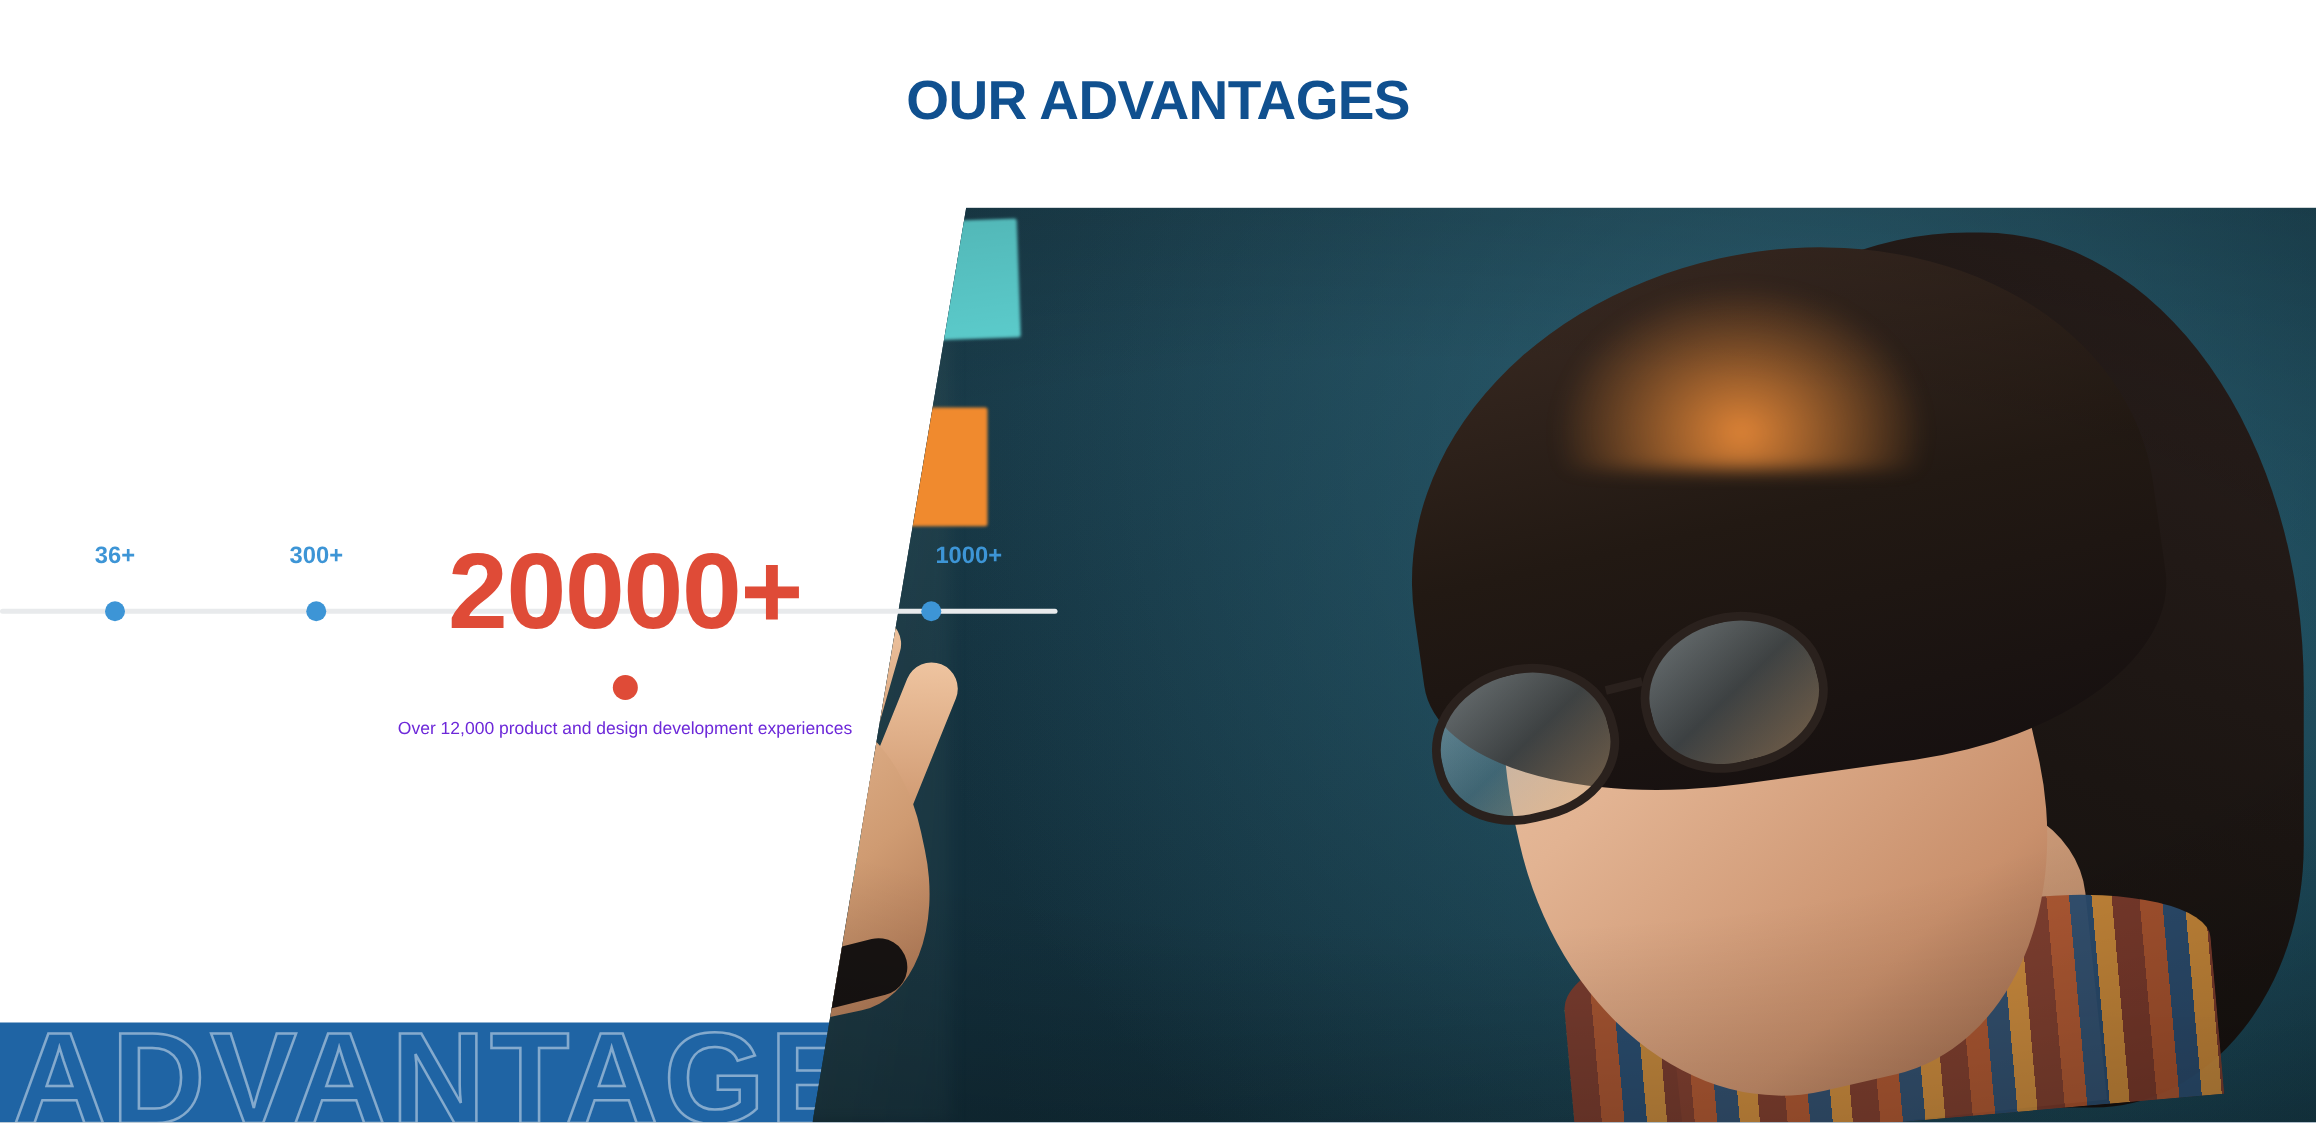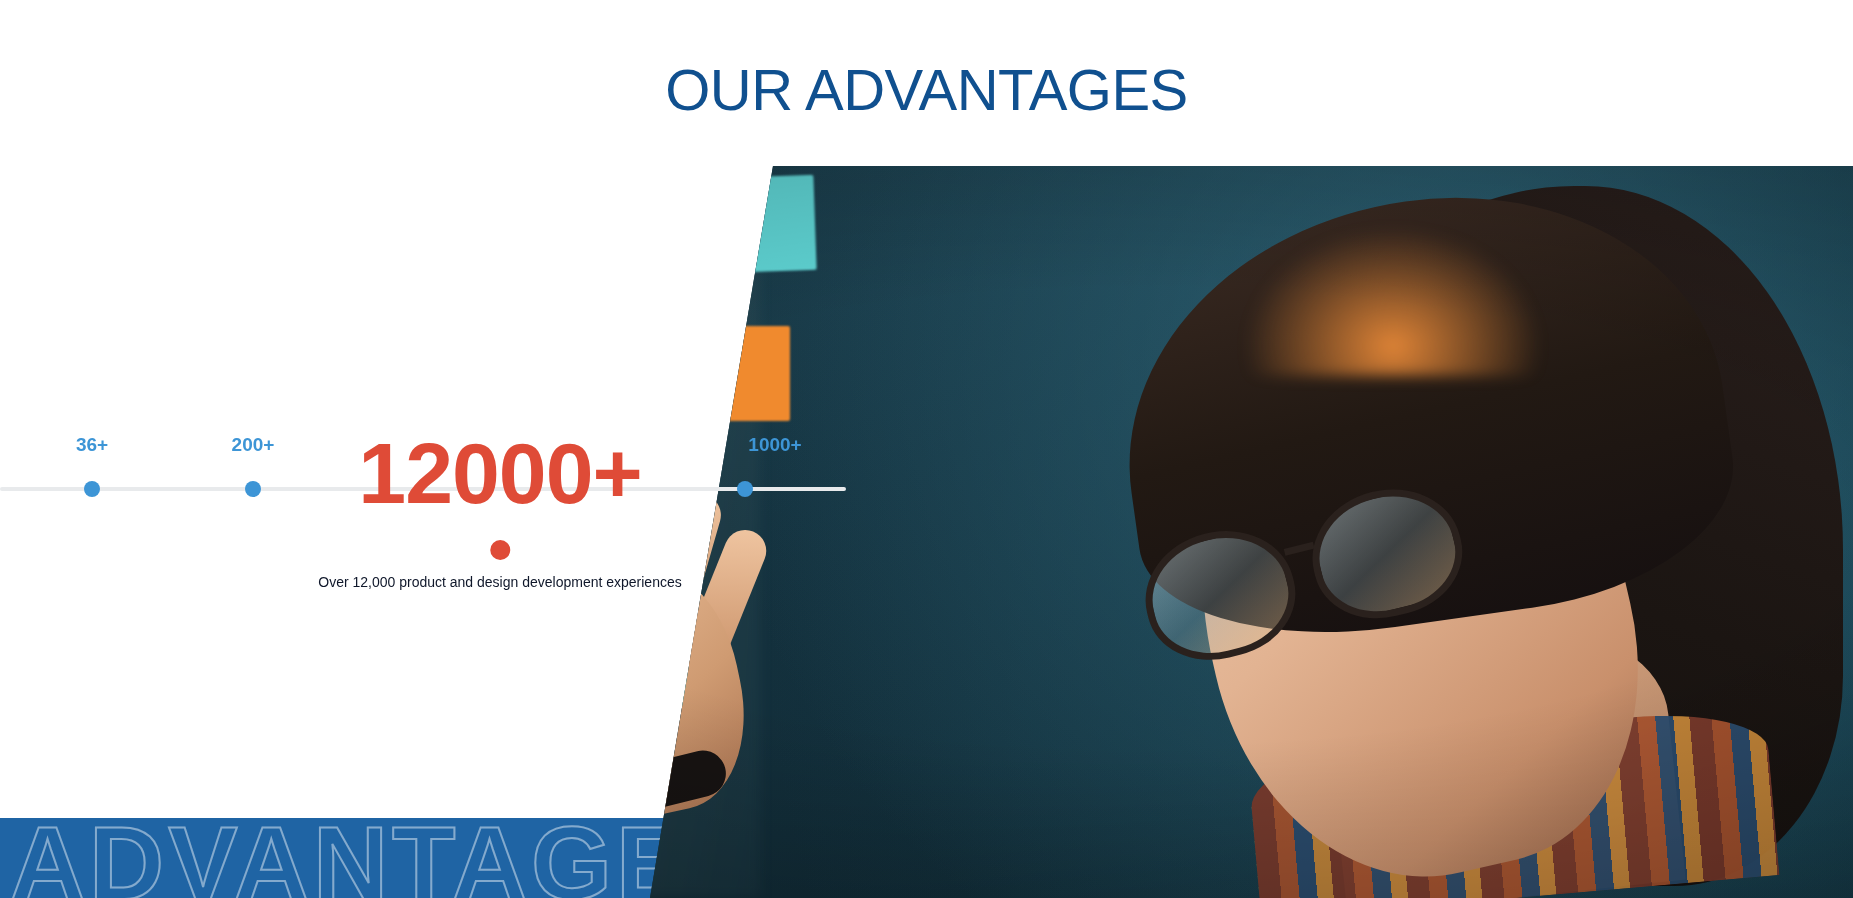--- a/index.html
+++ b/index.html
@@ -15,21 +15,21 @@
   .eyebrow {
     position:absolute; left:0; right:0; top:18px;
     text-align:center;
     font-size:23px; letter-spacing:1.2px;
     color:#5c9ec6; font-weight:400;
     z-index:40;
   }
   .headline {
     position:absolute; left:0; right:0; top:56px;
     text-align:center;
-    font-size:58px; font-weight:normal;
+    font-size:44px; font-weight:bold;
     letter-spacing:-0.5px;
     color:#10508f;
     z-index:40;
   }
 
   
   .photo-wrap {
     position:absolute; top:166px; left:0; width:1853px; height:732px;
     clip-path: polygon(773px 0px, 1853px 0px, 1853px 732px, 650px 732px);
     z-index:10;
@@ -180,21 +180,21 @@
   }
   .big-num {
     font-size:86px; font-weight:bold; color:#df4b37;
     line-height:1; letter-spacing:-1px; white-space:nowrap;
   }
   .big-dot {
     width:20px; height:20px; border-radius:50%; background:#df4b37;
     margin:24px auto 0;
   }
   .big-caption {
-    margin-top:14px; font-size:14px; color:#0f172a; white-space:nowrap;
+    margin-top:14px; font-size:14px; color:#6d28d9; white-space:nowrap;
   }
 
   
   .band {
     position:absolute; left:0; top:818px; width:1853px; height:80px;
     background:#1f64a4; z-index:5; overflow:hidden;
   }
   .band-text {
     position:absolute; left:10px; top:-14px;
     font-size:104px; font-weight:bold; letter-spacing:4px;
@@ -287,26 +287,26 @@
   </div>
 
   <div class="headline">OUR ADVANTAGES</div>
 
   <div class="timeline">
     <div class="tl-line"></div>
 
     <div class="tl-label" style="left:92px;">36+</div>
     <div class="tl-dot" style="left:92px;"></div>
 
-    <div class="tl-label" style="left:253px;">200+</div>
+    <div class="tl-label" style="left:253px;">300+</div>
     <div class="tl-dot" style="left:253px;"></div>
 
     <div class="tl-label" style="left:745px;margin-left:30px;">1000+</div>
     <div class="tl-dot" style="left:745px;"></div>
   </div>
 
   <div class="big-stat">
-    <div class="big-num">12000+</div>
+    <div class="big-num">20000+</div>
     <div class="big-dot"></div>
     <div class="big-caption">Over 12,000 product and design development experiences</div>
   </div>
 
 </div>
 
 </body></html>

